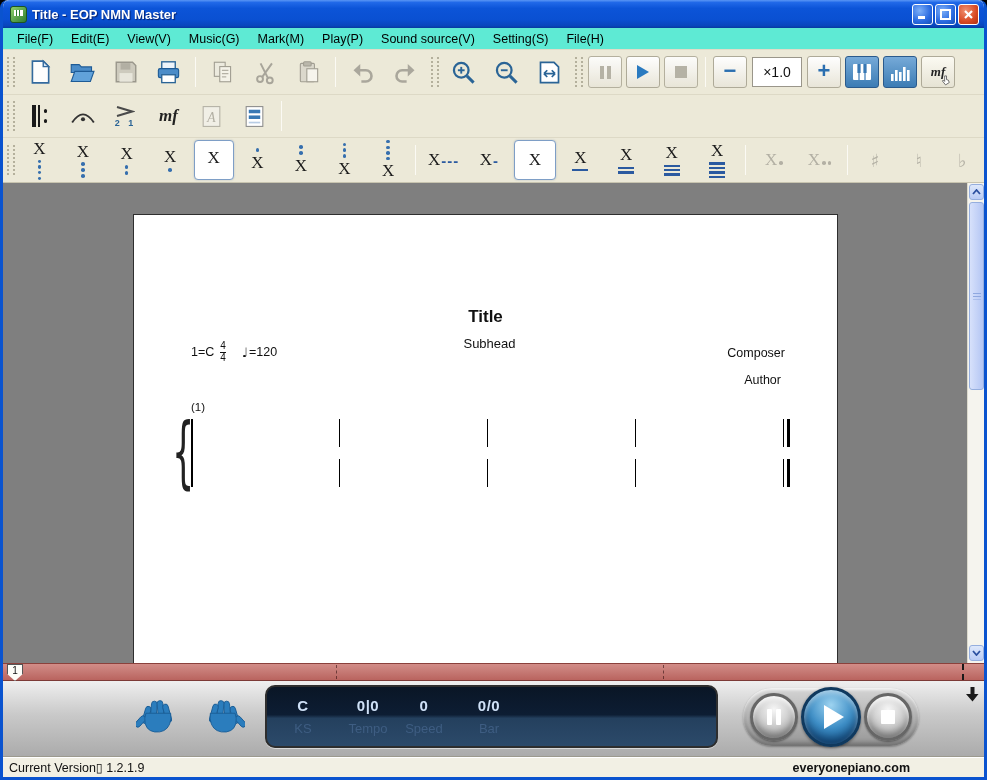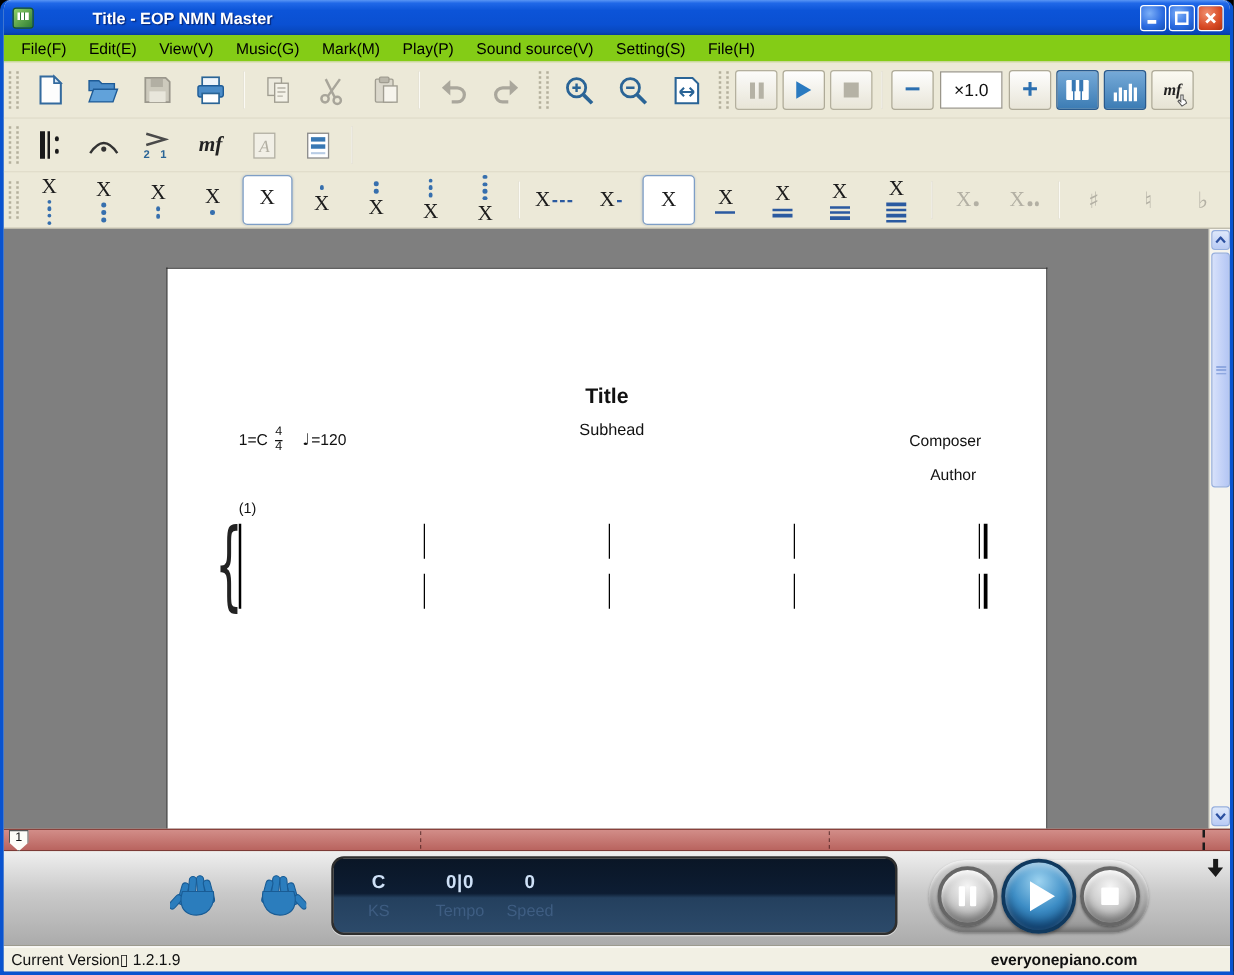--- a/index.html
+++ b/index.html
@@ -7,35 +7,34 @@
   .win {
     position:relative; width:987px; height:780px; overflow:hidden;
     border-left:3px solid #0a53cf; border-right:3px solid #0a53cf; border-bottom:3px solid #0a53cf;
     border-radius:8px 8px 0 0; background:#ece9d8;
   }
   
   .titlebar {
     height:28px; display:flex; align-items:center; padding:0 5px;
     background:linear-gradient(180deg,#5a96f5 0%,#2068e8 9%,#0c54d8 30%,#0a50d2 70%,#0847bc 92%,#063a9e 100%);
     border-radius:6px 6px 0 0;
-    gap:42px;
   }
   .app-icon { width:17px; height:17px; margin:0 5px 0 2px; border-radius:3px;
     background:linear-gradient(135deg,#8fd06a,#2e7d32); border:1px solid #1c5620; position:relative; }
   .app-icon::after{ content:""; position:absolute; left:3px; top:3px; width:9px; height:6px;
     background:linear-gradient(90deg,#fff 0 2px,#2e7d32 2px 3px,#fff 3px 5px,#2e7d32 5px 6px,#fff 6px 9px); }
   .title-text { color:#fff; font-weight:bold; font-size:13px; text-shadow:1px 1px 1px rgba(0,0,40,.6); flex:1; }
   .win-controls { display:flex; gap:2px; }
   .wc { width:21px; height:21px; border-radius:3px; border:1px solid #fff;
     display:flex; align-items:center; justify-content:center; }
   .wc-blue { background:radial-gradient(circle at 35% 30%,#7db0f8,#2a6ae0 60%,#1550b8); }
   .wc-red  { background:radial-gradient(circle at 35% 30%,#f09070,#d84a24 60%,#b03010); }
   .wc svg { display:block; }
   
-  .menubar { height:22px; display:flex; align-items:center; background:#84cc16; padding-left:5px;
+  .menubar { height:22px; display:flex; align-items:center; background:#5eead4; padding-left:5px;
     border-bottom:1px solid #e0dcc8; font-size:12.5px; color:#000; }
   .menu-item { padding:3px 9px; cursor:default; }
   
   .toolbar { display:flex; align-items:center; background:#ece9d8; position:relative; }
   .tb1 { height:45px; border-bottom:1px solid #ddd9c6; }
   .tb2 { height:43px; border-bottom:1px solid #ddd9c6; }
   .tb3 { height:45px; border-bottom:1px solid #c8c4b0; }
   .grip { width:8px; height:70%; margin:0 3px 0 4px; border-left:2px dotted #b4b09c; border-right:2px dotted #b4b09c; }
   .tsep { width:1px; height:70%; background:#b8b4a2; border-right:1px solid #fbfaf4; margin:0 5px; }
   .tbtn { width:38px; height:38px; display:flex; align-items:center; justify-content:center; flex:0 0 auto; margin:0 2.5px; }
@@ -614,20 +613,24 @@
           <div class="dp-lab">KS</div>
         </div>
         <div class="dp-cell">
           <div class="dp-val">0|0</div>
           <div class="dp-lab">Tempo</div>
         </div>
         <div class="dp-cell">
           <div class="dp-val">0</div>
           <div class="dp-lab">Speed</div>
         </div>
+        <div class="dp-cell">
+          <div class="dp-val">0/0</div>
+          <div class="dp-lab">Bar</div>
+        </div>
       </div>
     <div class="transport">
       <div class="big-btn bb-gray bb-pause">
           <span class="bars">
             <i></i>
             <i></i>
           </span>
         </div>
       <div class="big-btn bb-play">
           <span class="tri"></span>

